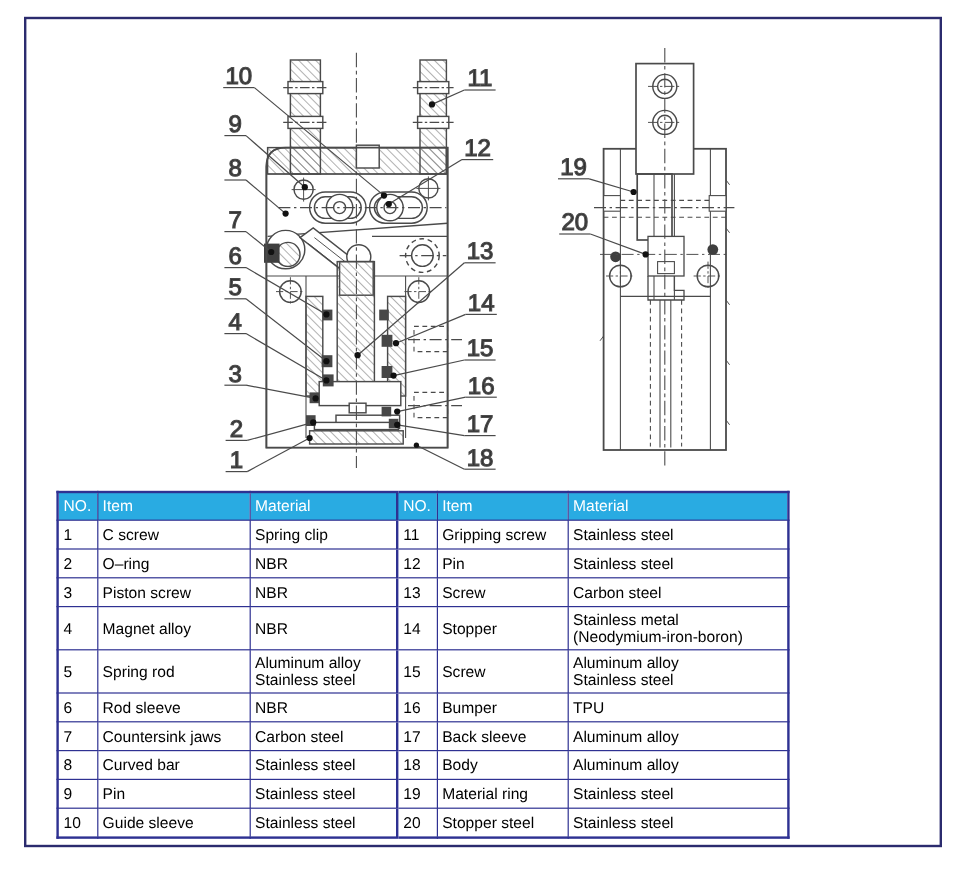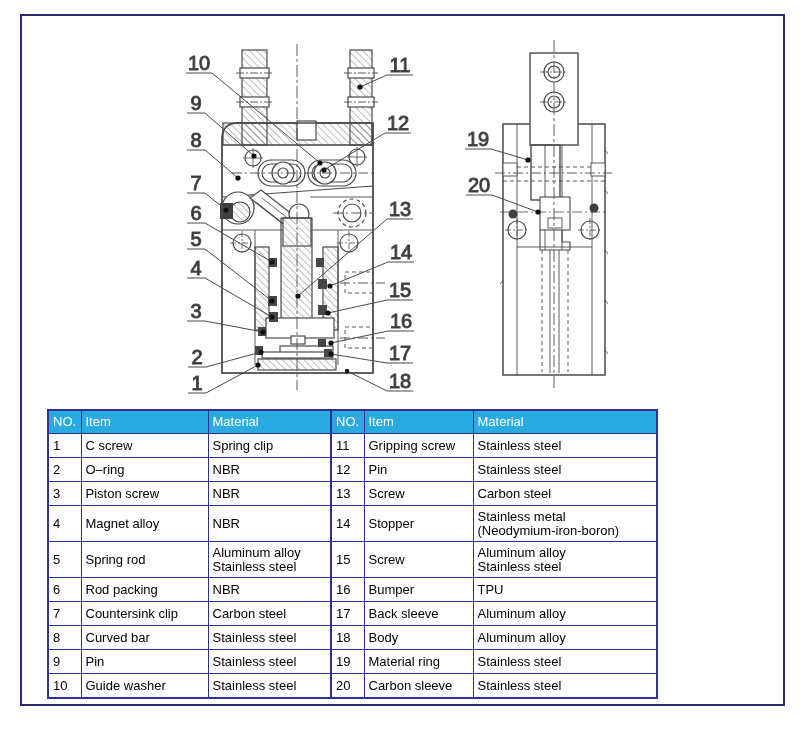--- a/index.html
+++ b/index.html
@@ -369,29 +369,29 @@
         <td>Spring rod</td>
         <td>Aluminum alloy
 Stainless steel</td>
         <td class="mid">15</td>
         <td>Screw</td>
         <td>Aluminum alloy
 Stainless steel</td>
       </tr>
       <tr>
         <td>6</td>
-        <td>Rod packing</td>
+        <td>Rod sleeve</td>
         <td>NBR</td>
         <td class="mid">16</td>
         <td>Bumper</td>
         <td>TPU</td>
       </tr>
       <tr>
         <td>7</td>
-        <td>Countersink clip</td>
+        <td>Countersink jaws</td>
         <td>Carbon steel</td>
         <td class="mid">17</td>
         <td>Back sleeve</td>
         <td>Aluminum alloy</td>
       </tr>
       <tr>
         <td>8</td>
         <td>Curved bar</td>
         <td>Stainless steel</td>
         <td class="mid">18</td>
@@ -401,21 +401,21 @@
       <tr>
         <td>9</td>
         <td>Pin</td>
         <td>Stainless steel</td>
         <td class="mid">19</td>
         <td>Material ring</td>
         <td>Stainless steel</td>
       </tr>
       <tr>
         <td>10</td>
-        <td>Guide washer</td>
+        <td>Guide sleeve</td>
         <td>Stainless steel</td>
         <td class="mid">20</td>
-        <td>Carbon sleeve</td>
+        <td>Stopper steel</td>
         <td>Stainless steel</td>
       </tr>
     </tbody>
   </table>
 </div>
 
 </body></html>

